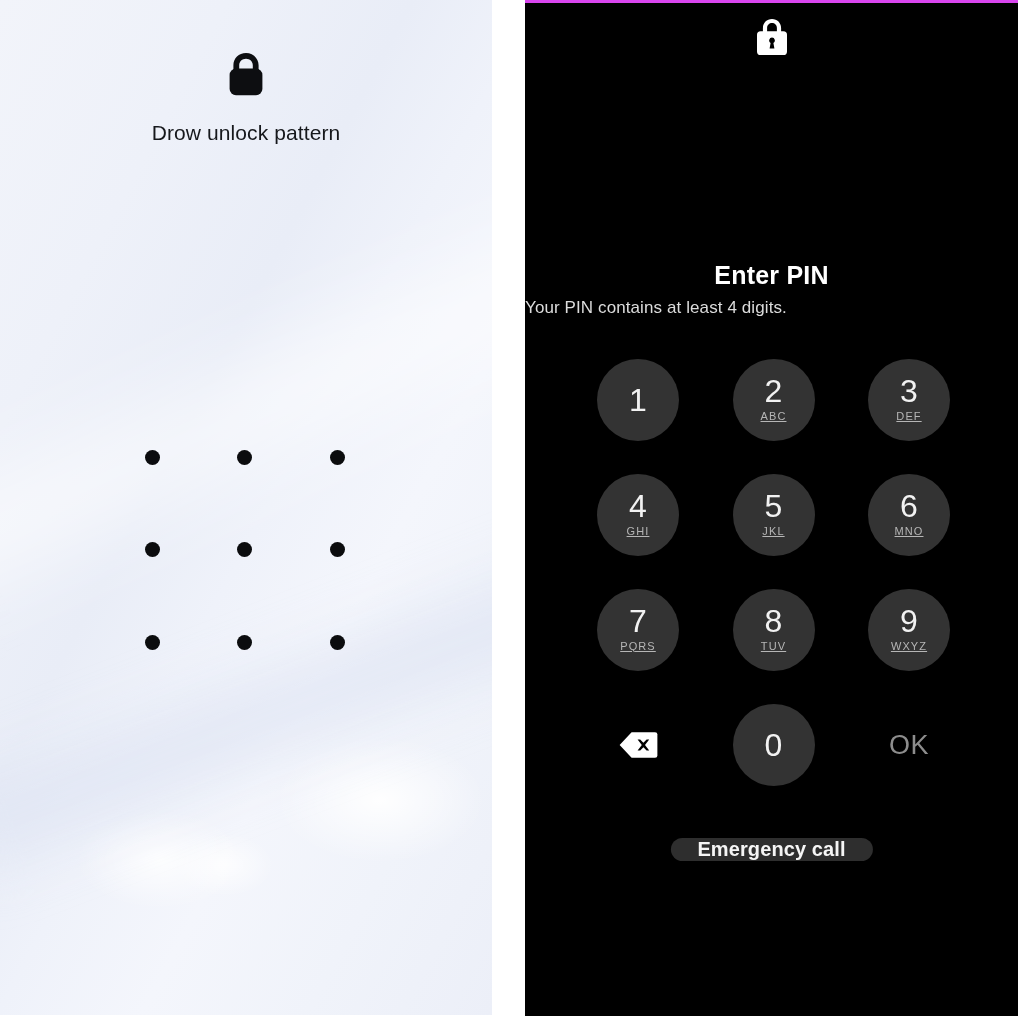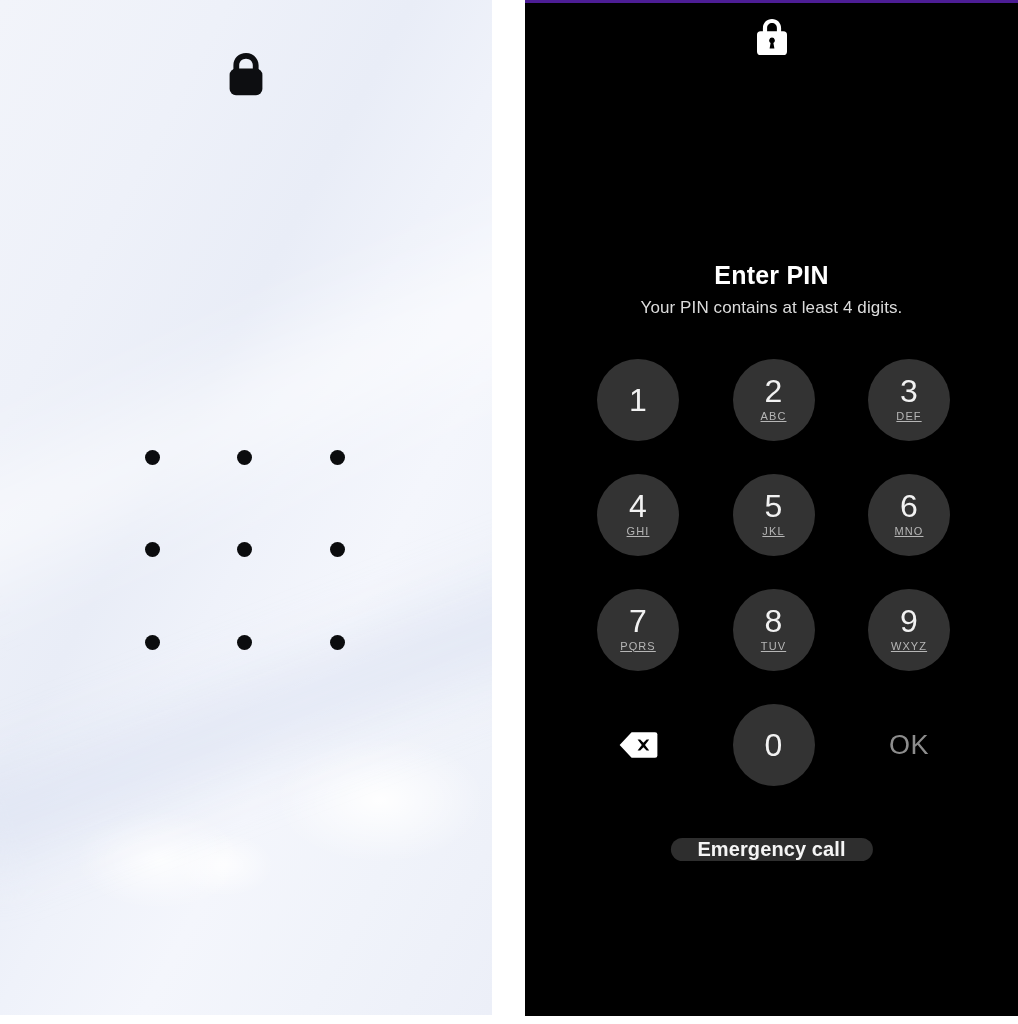--- a/index.html
+++ b/index.html
@@ -104,21 +104,21 @@
 
   
   #pin-panel {
     position: absolute;
     left: 525px;
     top: 0px;
     width: 493px;
     height: 1013px;
     background: #000000;
     overflow: hidden;
-    border-top: 3px solid #4c1d95;
+    border-top: 3px solid #d946ef;
   }
   .lock-light {
     position: absolute;
     left: 50%;
     transform: translateX(-50%);
     top: 14px;
     width: 32px;
     height: 40px;
   }
   .pin-title {
@@ -130,21 +130,21 @@
     font-size: 25px;
     font-weight: bold;
     color: #ffffff;
     letter-spacing: 0.2px;
   }
   .pin-subtitle {
     position: absolute;
     top: 295px;
     left: 0;
     width: 100%;
-    text-align: center;
+    text-align: left;
     font-size: 17px;
     color: #dcdcdc;
     letter-spacing: 0.1px;
   }
 
   #keypad {
     position: absolute;
     left: 72px;
     top: 356px;
     width: 353px;
@@ -224,20 +224,21 @@
 
 <div id="pattern-panel">
   <div class="sheen"></div>
   <div class="sheen2"></div>
 
   <svg class="lock-dark" viewBox="0 0 46 48">
     <path d="M23 3 C15.8 3 10.4 8.4 10.4 15.2 L10.4 21 L16.2 21 L16.2 15.2 C16.2 11.6 19.2 8.8 23 8.8 C26.8 8.8 29.8 11.6 29.8 15.2 L29.8 21 L35.6 21 L35.6 15.2 C35.6 8.4 30.2 3 23 3 Z" fill="#0d0e11"></path>
     <rect x="6.6" y="18.6" width="32.8" height="26.6" rx="6.4" fill="#0d0e11"></rect>
   </svg>
 
+  <div class="pattern-title">Drow unlock pattern</div>
 
   <div id="pattern-grid">
     <div class="pattern-dot-cell">
         <span class="pattern-dot"></span>
       </div>
     <div class="pattern-dot-cell">
         <span class="pattern-dot"></span>
       </div>
     <div class="pattern-dot-cell">
         <span class="pattern-dot"></span>

